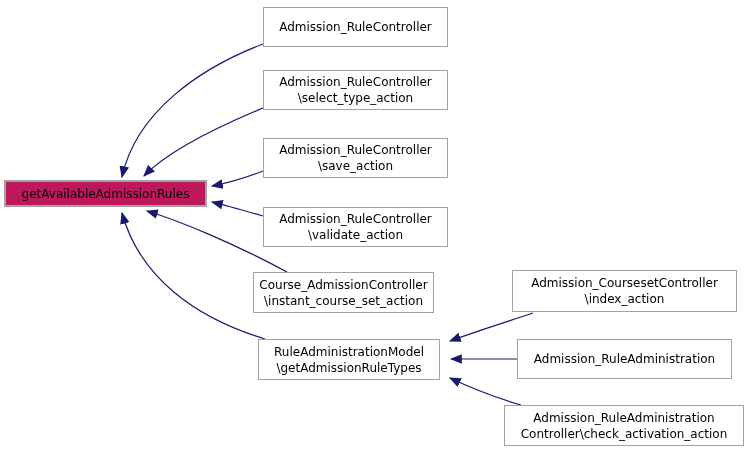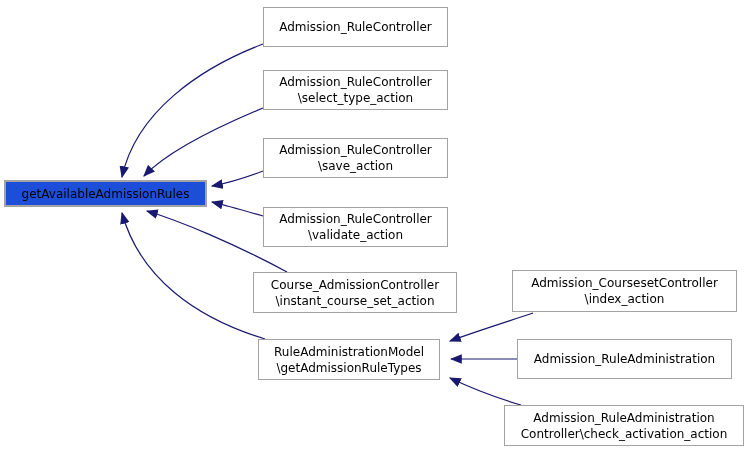--- a/index.html
+++ b/index.html
@@ -32,21 +32,21 @@
     align-items: center;
     justify-content: center;
     text-align: center;
     font-size: 12px;
     line-height: 16px;
     color: #000000;
     white-space: nowrap;
     cursor: pointer;
   }
   .node.highlight {
-    background: #1d4ed8;
+    background: #be185d;
     border-width: 2px;
   }
   .node span {
     display: block;
   }
 </style>
 </head>
 <body>
 
 <div id="canvas">
@@ -86,21 +86,21 @@
   <div class="node" style="left:263px; top:138px; width:185px; height:40px;">
     <span>Admission_RuleController</span>
     <span>\save_action</span>
   </div>
 
   <div class="node" style="left:263px; top:207px; width:185px; height:40px;">
     <span>Admission_RuleController</span>
     <span>\validate_action</span>
   </div>
 
-  <div class="node" style="left:253px; top:272px; width:204px; height:41px;">
+  <div class="node" style="left:253px; top:272px; width:181px; height:41px;">
     <span>Course_AdmissionController</span>
     <span>\instant_course_set_action</span>
   </div>
 
   <div class="node" style="left:258px; top:339px; width:182px; height:41px;">
     <span>RuleAdministrationModel</span>
     <span>\getAdmissionRuleTypes</span>
   </div>
 
   <div class="node" style="left:512px; top:270px; width:225px; height:42px;">

